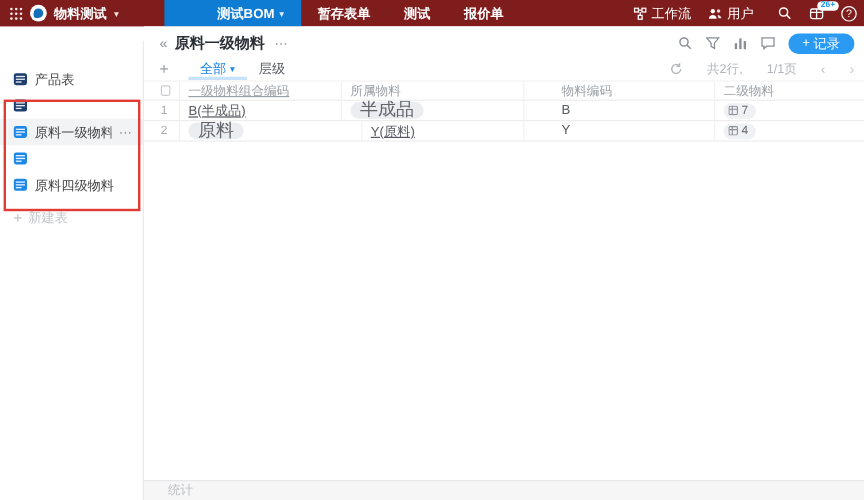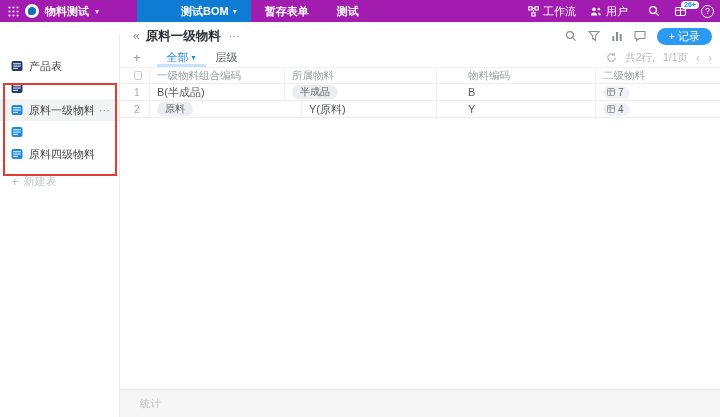--- a/index.html
+++ b/index.html
@@ -1,21 +1,21 @@
 <!DOCTYPE html>
 <html><head>
 <meta charset="utf-8">
 <style>
   * { margin:0; padding:0; box-sizing:border-box; }
   html,body { width:720px; height:417px; overflow:hidden; }
   body { font-family:"Liberation Sans","DejaVu Sans",sans-serif; font-size:11px; color:#333; background:#fff; }
   .screen { width:720px; height:417px; display:flex; flex-direction:column; }
 
   
-  .topbar { height:22px; background:#a21caf; display:flex; align-items:stretch; color:#fff; flex:0 0 22px; }
+  .topbar { height:22px; background:#7f1d1d; display:flex; align-items:stretch; color:#fff; flex:0 0 22px; }
   .tb-left { display:flex; align-items:center; gap:6px; padding:0 10px 0 8px; }
   .tb-appname { font-weight:bold; font-size:11px; }
   .tb-caret { font-size:8px; opacity:.85; }
   .tb-tabs { display:flex; align-items:stretch; margin-left:28px; }
   .tb-tab { display:flex; align-items:center; gap:4px; padding:0 14px; font-size:11px; font-weight:bold; cursor:pointer; }
   .tb-tab.active { background:#0d7cd2;padding-left:44px; }
   .tb-right { margin-left:auto; display:flex; align-items:center; gap:14px; padding-right:6px; }
   .tb-util { display:flex; align-items:center; gap:4px; font-size:11px; cursor:pointer; }
   .tb-icon { display:flex; align-items:center; cursor:pointer; position:relative; }
   .tb-badge { position:absolute; top:-4px; left:7px; background:#fff; color:#1792e9; border-radius:6px; font-size:7px; line-height:8px; padding:0 3px; font-weight:bold; }
@@ -42,43 +42,43 @@
   .title-more { color:#9a9a9a; margin-left:8px; letter-spacing:1px; cursor:pointer; }
   .mh-right { margin-left:auto; display:flex; align-items:center; gap:11px; }
   .mh-icon { display:flex; align-items:center; cursor:pointer; }
   .record-btn { background:#2b9af3; color:#fff; border:none; border-radius:11px; height:17px; padding:0 12px; font-size:11px; display:flex; align-items:center; gap:3px; cursor:pointer; font-family:inherit; }
 
   .view-bar { height:19px; display:flex; align-items:center; padding:0 8px 0 13px; }
   .vb-plus { color:#9aa0a6; font-size:13px; margin-right:16px; cursor:pointer; }
   .vtab { padding:0 10px; height:100%; display:flex; align-items:center; gap:3px; color:#55585e; cursor:pointer; font-size:11px; }
   .vtab.active { color:#1e88e5; box-shadow:inset 0 -3px 0 #c7e3fb; }
   .vtab .caret { font-size:8px; color:#1e88e5; }
-  .vb-right { margin-left:auto; display:flex; align-items:center; gap:8px; color:#b3b6bb; }
+  .vb-right { margin-left:auto; display:flex; align-items:center; gap:20px; color:#b3b6bb; }
   .vb-count { font-size:10.5px; color:#b3b6bb; }
   .vb-page { font-size:10.5px; color:#b3b6bb; }
   .pg-arrow { font-size:12px; color:#c6c9ce; cursor:pointer; line-height:10px; }
 
   
   .table { width:100%; }
   .trow { display:flex; align-items:stretch; border-bottom:1px solid #ededee; }
   .thead { height:17px; color:#9aa0a6; font-size:10.5px; border-top:1px solid #f2f2f3; }
   .tbody-row { height:17px; color:#55585e; cursor:pointer; }
   .tc { display:flex; align-items:center; padding:0 7px; border-right:1px solid #f2f2f3; overflow:hidden; white-space:nowrap; }
   .tc:last-child { border-right:none; }
   .c-sel { flex:0 0 30px; justify-content:flex-start; padding-left:14px; color:#a8abb0; font-size:10px; }
-  .c1 { flex:0 0 135px; }
+  .c1 { flex:0 0 135px;text-decoration:underline; }
   .c2 { flex:0 0 152px; }
   .c3 { flex:0 0 135px;margin-left:24px; }
   .c4 { flex:1; }
   .checkbox { width:9px; height:9px; border:1px solid #c9ccd1; border-radius:2px; background:#fff; cursor:pointer; }
-  .tag { background:#ebedf0; color:#62656b; border-radius:9px; padding:1px 8px; font-size:10px; line-height:12px; }
+  .tag { background:#ebedf0; color:#62656b; border-radius:9px; padding:1px 8px; font-size:15px; line-height:12px; }
   .rel-pill { background:#f0f1f4; border-radius:8px; padding:1px 6px 1px 4px; font-size:10px; color:#62656b; display:flex; align-items:center; gap:3px; line-height:11px; }
 
   .main-spacer { flex:1; }
-  .main-footer { height:28px; background:#f6f6f7; border-top:1px solid #e7e7e9; display:flex; align-items:center; padding:0 20px; color:#bcbfc4; font-size:10.5px; }
+  .main-footer { height:17px; background:#f6f6f7; border-top:1px solid #e7e7e9; display:flex; align-items:center; padding:0 20px; color:#bcbfc4; font-size:10.5px; }
   svg { display:block; }
 </style>
 </head>
 <body>
 
 <div class="screen">
 
   <header class="topbar">
     <div class="tb-left">
       <span class="tb-icon">
@@ -107,20 +107,23 @@
       <div class="tb-tab active">
         <span>测试BOM</span>
         <span class="tb-caret">▾</span>
       </div>
       <div class="tb-tab">
         <span>暂存表单</span>
       </div>
       <div class="tb-tab">
         <span>测试</span>
       </div>
+      <div class="tb-tab">
+        <span>报价单</span>
+      </div>
     </nav>
 
     <div class="tb-right">
       <div class="tb-util">
         <svg width="11" height="11" viewBox="0 0 11 11">
             <g stroke="#fff" stroke-width="1.1" fill="none">
               <rect x="0.8" y="0.8" width="3.2" height="3.2"></rect>
               <rect x="7" y="0.8" width="3.2" height="3.2"></rect>
               <rect x="3.9" y="6.8" width="3.2" height="3.2"></rect>
               <path d="M4 2.4h3M5.5 4v2.8"></path>

